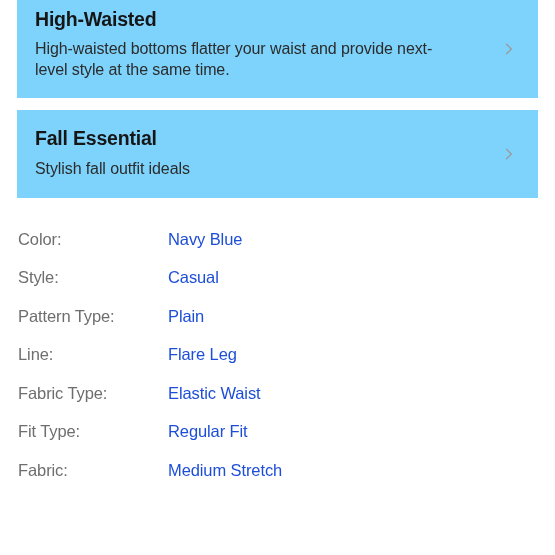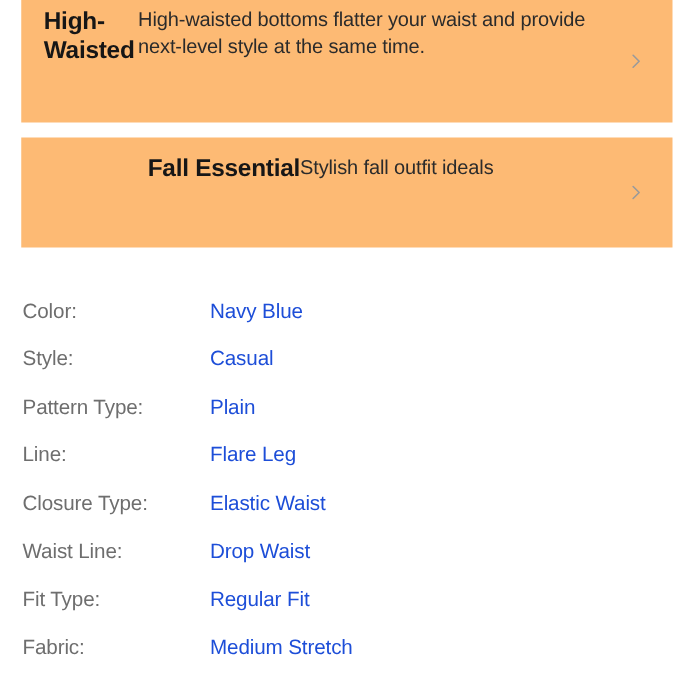--- a/index.html
+++ b/index.html
@@ -22,25 +22,26 @@
     background: #ffffff;
   }
 
   
   .cards {
     padding: 0 17px;
     box-sizing: border-box;
   }
 
   .promo-card {
-    background: #fdba74;
+    background: #7dd3fc;
     position: relative;
     box-sizing: border-box;
     padding: 14px 60px 16px 18px;
     display: flex;
+    flex-direction: column;
     justify-content: center;
   }
 
   .promo-card.first {
     height: 98px;
     padding-top: 6px;
   }
 
   .promo-card.second {
     height: 88px;
@@ -81,21 +82,21 @@
 
   
   .attrs {
     margin-top: 22px;
     padding: 0 0 0 18px;
     box-sizing: border-box;
   }
 
   .attr-row {
     display: flex;
-    align-items: flex-end;
+    align-items: center;
     height: 38.5px;
   }
 
   .attr-label {
     width: 150px;
     flex: 0 0 150px;
     font-size: 16.5px;
     color: #6e6e6e;
     letter-spacing: -0.1px;
   }
@@ -151,28 +152,24 @@
       <div class="attr-label">Pattern Type:</div>
       <div class="attr-value">Plain</div>
     </div>
 
     <div class="attr-row">
       <div class="attr-label">Line:</div>
       <div class="attr-value">Flare Leg</div>
     </div>
 
     <div class="attr-row">
-      <div class="attr-label">Closure Type:</div>
+      <div class="attr-label">Fabric Type:</div>
       <div class="attr-value">Elastic Waist</div>
     </div>
 
-    <div class="attr-row">
-      <div class="attr-label">Waist Line:</div>
-      <div class="attr-value">Drop Waist</div>
-    </div>
 
 
     <div class="attr-row">
       <div class="attr-label">Fit Type:</div>
       <div class="attr-value">Regular Fit</div>
     </div>
 
     <div class="attr-row">
       <div class="attr-label">Fabric:</div>
       <div class="attr-value">Medium Stretch</div>

